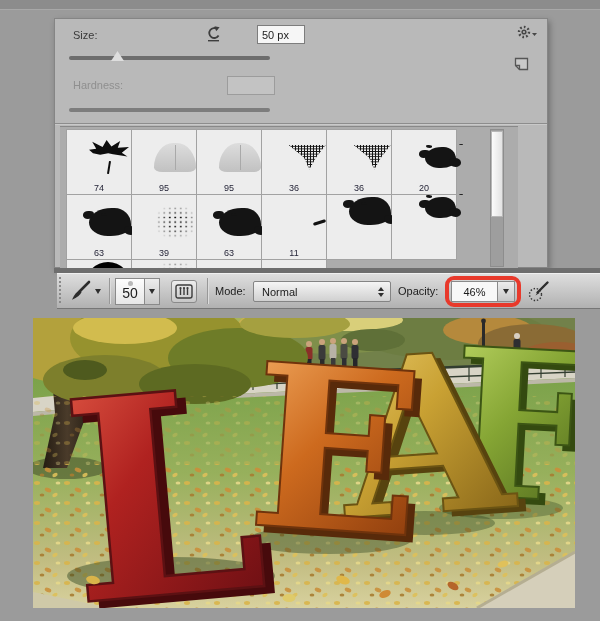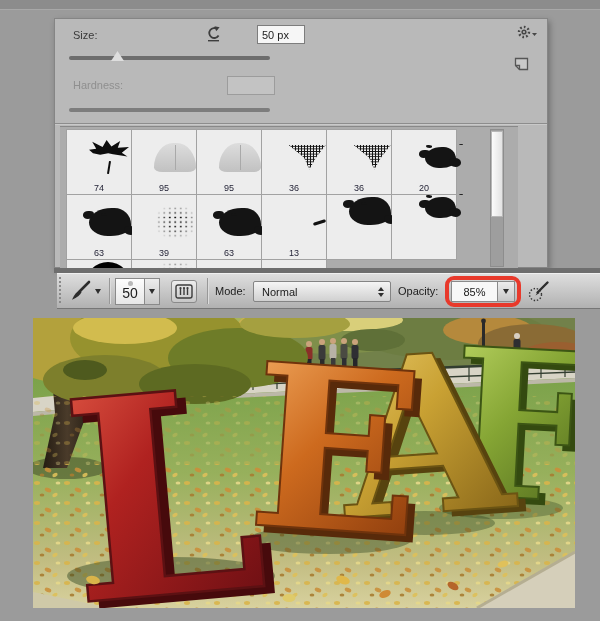--- a/index.html
+++ b/index.html
@@ -144,21 +144,21 @@
           <div class="bcell">
             <div class="glyph g-spray-loose"></div>
             <div class="bnum">39</div>
           </div>
           <div class="bcell">
             <div class="glyph g-blob"></div>
             <div class="bnum">63</div>
           </div>
           <div class="bcell">
             <div class="glyph g-dash"></div>
-            <div class="bnum">13</div>
+            <div class="bnum">11</div>
           </div>
           <div class="bcell partial">
             <div class="glyph g-blob"></div>
           </div>
           <div class="bcell partial">
             <div class="glyph g-blob-sm"></div>
           </div>
           <div class="bcell partial">
             <div class="glyph g-circle"></div>
           </div>
@@ -215,21 +215,21 @@
     <div class="modesel">
       <span class="mval">Normal</span>
       <span class="updn">
           <i class="u"></i>
           <i class="d"></i>
         </span>
     </div>
 
     <div class="tlbl" style="left:341px">Opacity:</div>
     <div class="opbox">
-        <span>85%</span>
+        <span>46%</span>
       </div>
     <div class="arrowbtn" style="left:440px;top:7px;width:18px;height:21px">
         <span class="tri-dn"></span>
       </div>
     <div class="redring"></div>
 
     <div class="iconbtn" style="left:470px;top:6px">
       <svg width="24" height="24" viewBox="0 0 24 24">
           <circle cx="8.5" cy="14.5" r="6" fill="none" stroke="#333" stroke-width="1.4" stroke-dasharray="1.4 1.8"></circle>
           <path d="M20.5 2.5 L10.5 12.5" stroke="#2e2e2e" stroke-width="2.4" stroke-linecap="round"></path>

